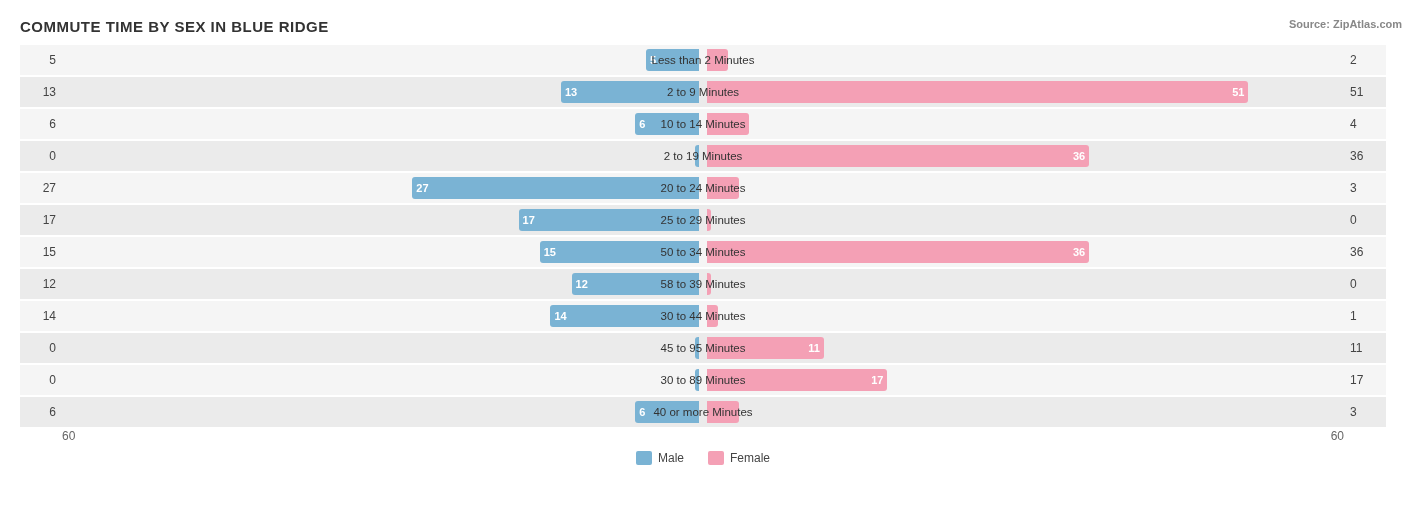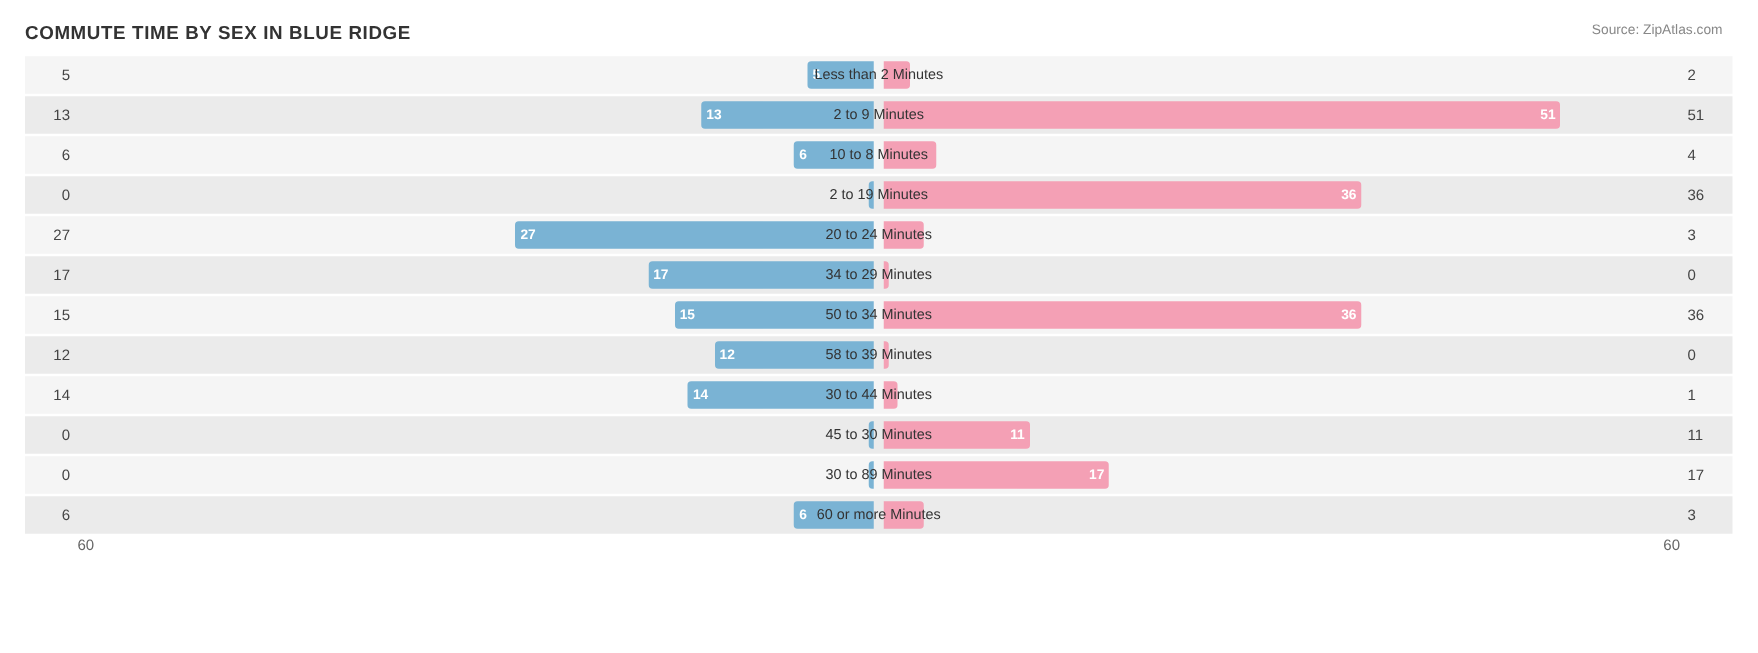--- a/index.html
+++ b/index.html
@@ -22,23 +22,24 @@
       font-size: 15px;
       font-weight: bold;
       color: #333;
       text-transform: uppercase;
       letter-spacing: 0.5px;
       margin-bottom: 10px;
     }
     .source {
       position: absolute;
       top: 18px;
-      right: 28px;
+      right: 4px;
       font-size: 11px;
       color: #888;
+      font-weight: bold;
     }
     .chart-area {
       position: relative;
       width: 100%;
     }
     .row {
       display: flex;
       align-items: center;
       height: 30px;
       margin-bottom: 2px;
@@ -198,21 +199,21 @@
         <div class="left-num">6</div>
         <div class="bar-section">
           <div class="male-bar-wrap" style="width: 50%; padding-right: 4px;">
             <div class="male-bar" style="width: 10%;">
               <span class="bar-value">6</span>
             </div>
           </div>
           <div class="female-bar-wrap" style="width: 50%; padding-left: 4px;">
             <div class="female-bar" style="width: 6.66667%;"></div>
           </div>
-          <div class="center-label">10 to 8 Minutes</div>
+          <div class="center-label">10 to 14 Minutes</div>
         </div>
         <div class="right-num">4</div>
       </div>
       <div class="row">
         <div class="left-num">0</div>
         <div class="bar-section">
           <div class="male-bar-wrap" style="width: 50%; padding-right: 4px;">
             <div class="male-bar" style="width: 0%;"></div>
           </div>
           <div class="female-bar-wrap" style="width: 50%; padding-left: 4px;">
@@ -243,21 +244,21 @@
         <div class="left-num">17</div>
         <div class="bar-section">
           <div class="male-bar-wrap" style="width: 50%; padding-right: 4px;">
             <div class="male-bar" style="width: 28.3333%;">
               <span class="bar-value">17</span>
             </div>
           </div>
           <div class="female-bar-wrap" style="width: 50%; padding-left: 4px;">
             <div class="female-bar" style="width: 0%;"></div>
           </div>
-          <div class="center-label">34 to 29 Minutes</div>
+          <div class="center-label">25 to 29 Minutes</div>
         </div>
         <div class="right-num">0</div>
       </div>
       <div class="row">
         <div class="left-num">15</div>
         <div class="bar-section">
           <div class="male-bar-wrap" style="width: 50%; padding-right: 4px;">
             <div class="male-bar" style="width: 25%;">
               <span class="bar-value">15</span>
             </div>
@@ -305,21 +306,21 @@
         <div class="left-num">0</div>
         <div class="bar-section">
           <div class="male-bar-wrap" style="width: 50%; padding-right: 4px;">
             <div class="male-bar" style="width: 0%;"></div>
           </div>
           <div class="female-bar-wrap" style="width: 50%; padding-left: 4px;">
             <div class="female-bar" style="width: 18.3333%;">
               <span class="bar-value">11</span>
             </div>
           </div>
-          <div class="center-label">45 to 30 Minutes</div>
+          <div class="center-label">45 to 95 Minutes</div>
         </div>
         <div class="right-num">11</div>
       </div>
       <div class="row">
         <div class="left-num">0</div>
         <div class="bar-section">
           <div class="male-bar-wrap" style="width: 50%; padding-right: 4px;">
             <div class="male-bar" style="width: 0%;"></div>
           </div>
           <div class="female-bar-wrap" style="width: 50%; padding-left: 4px;">
@@ -335,24 +336,34 @@
         <div class="left-num">6</div>
         <div class="bar-section">
           <div class="male-bar-wrap" style="width: 50%; padding-right: 4px;">
             <div class="male-bar" style="width: 10%;">
               <span class="bar-value">6</span>
             </div>
           </div>
           <div class="female-bar-wrap" style="width: 50%; padding-left: 4px;">
             <div class="female-bar" style="width: 5%;"></div>
           </div>
-          <div class="center-label">60 or more Minutes</div>
+          <div class="center-label">40 or more Minutes</div>
         </div>
         <div class="right-num">3</div>
       </div>
     </div>
 
   <div class="axis-labels">
     <span>60</span>
     <span>60</span>
   </div>
 
+  <div class="legend">
+    <div class="legend-item">
+      <div class="legend-color" style="background:#7ab3d4;"></div>
+      <span>Male</span>
+    </div>
+    <div class="legend-item">
+      <div class="legend-color" style="background:#f4a0b5;"></div>
+      <span>Female</span>
+    </div>
+  </div>
 </div>
 
 </body></html>

